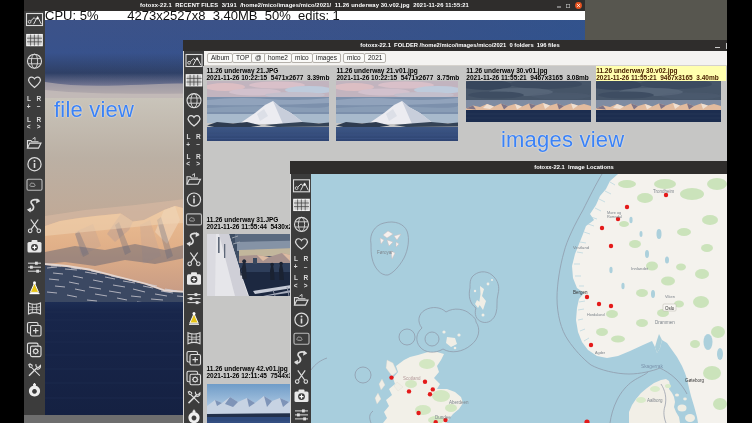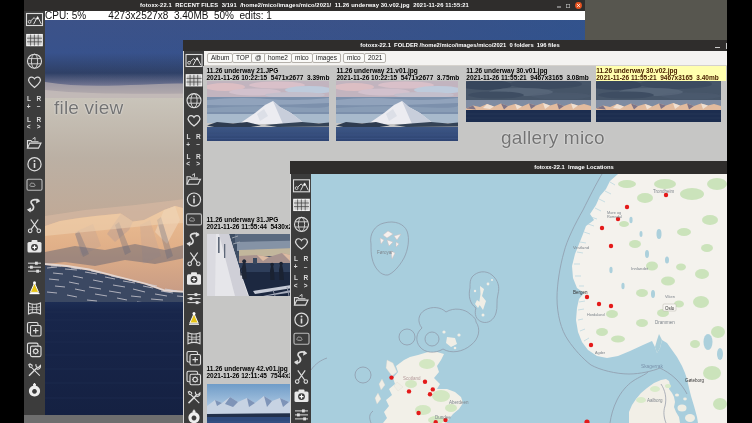--- a/index.html
+++ b/index.html
@@ -6,41 +6,41 @@
 *{box-sizing:border-box}
 .abs{position:absolute}
 #screen{position:absolute;left:0;top:0;width:752px;height:423px;background:#000}
 
 #mainwin{left:24px;top:0;width:561px;height:423px;background:#3c3c3c}
 #maintitle{left:0;top:0;width:561px;height:11px;background:#2f2d2c;color:#fff;
  font-size:5.8px;font-weight:bold;text-align:center;line-height:11px}
 #maintitle .tb{letter-spacing:.1px}
 .winbtns{position:absolute;top:0;height:11px;display:flex;align-items:center;gap:6px}
 #cpubar{left:21px;top:11px;width:540px;height:9px;background:#fff;color:#111;
- font-size:10px;line-height:9px;white-space:pre}
+ font-size:13px;line-height:9px;white-space:pre}
 #photo{left:21px;top:20px;width:540px;height:395px;overflow:hidden}
 #mainbottom{left:0px;top:415px;width:561px;height:8px;background:#6e6e6e}
 .toolbar{background:#3c3c3c}
 
 #desktop1{left:585px;top:0;width:142px;height:40px;background:#57564f}
 
 #galwin{left:183px;top:40px;width:554px;height:383px;background:#c6c6c5}
 #galtitle{left:0;top:0;width:554px;height:11px;background:#2f2d2c;color:#fff;
  font-size:5.8px;font-weight:bold;text-align:center;line-height:11px}
 #galnav{left:20px;top:11px;width:534px;height:15px;background:#f4f3f1;
  border-bottom:1px solid #d5d2cd}
 .navbtn{position:absolute;top:1.5px;height:10px;background:#fafaf8;border:1px solid #b5b1ab;
  border-radius:2px;font-size:6.5px;line-height:8.5px;color:#1a1a1a;padding:0 3px;text-align:center}
 .thumbcap{position:absolute;font-size:6.5px;font-weight:bold;color:#000;line-height:7px;white-space:pre}
 
 #mapwin{left:290px;top:161px;width:568px;height:262px;background:#3c3c3c}
 #maptitle{left:0;top:0;width:568px;height:13px;background:#2f2d2c;color:#fff;
  font-size:5.8px;font-weight:bold;text-align:center;line-height:13px}
 
-.anno{position:absolute;color:#737373;font-size:19px;letter-spacing:.2px;text-shadow:0 0 2px rgba(255,255,255,.75),0 0 1px rgba(255,255,255,.5)}
+.anno{position:absolute;color:#3b82f6;font-size:22px;letter-spacing:.2px;text-shadow:0 0 2px rgba(255,255,255,.75),0 0 1px rgba(255,255,255,.5)}
 </style></head>
 <body>
 <svg width="0" height="0" style="position:absolute">
 <defs>
 <g id="ic-photo">
         <rect x="0.5" y="1.5" width="16" height="12" fill="none" stroke="#ddd" stroke-width="1.1"></rect>
         <circle cx="3.6" cy="9.8" r="1.4" fill="none" stroke="#ddd" stroke-width="0.9"></circle>
         <path d="M4.8 8.8 L8.2 5.6 L10 7.6" fill="none" stroke="#ddd" stroke-width="1"></path>
         <path d="M7.6 12.2 L11.6 4.6 L15.4 12.2" fill="none" stroke="#ddd" stroke-width="1"></path>
         <path d="M10.7 6.4 L11.6 4.6 L12.6 6.6 L11.6 7.6 Z" fill="#fff"></path>
@@ -585,15 +585,15 @@
     </g>
     <rect x="352" y="130" width="13" height="7" fill="#F8F6F2" stroke="#B8B4AC" stroke-width="0.5" rx="1"></rect>
     <text x="354" y="135.5" font-family="Liberation Sans,sans-serif" font-size="4.5" fill="#333">Oslo</text>
   </svg></div>
 </div>
 
 <div class="abs" style="left:727px;top:0;width:25px;height:423px;background:#000"></div>
 <div class="abs" style="left:0;top:0;width:24px;height:423px;background:#000"></div>
 
 <div class="anno" style="left:54px;top:97px">file view</div>
-<div class="anno" style="left:501px;top:127px">gallery mico</div>
+<div class="anno" style="left:501px;top:127px">images view</div>
 
 </div>
 
 </body></html>

